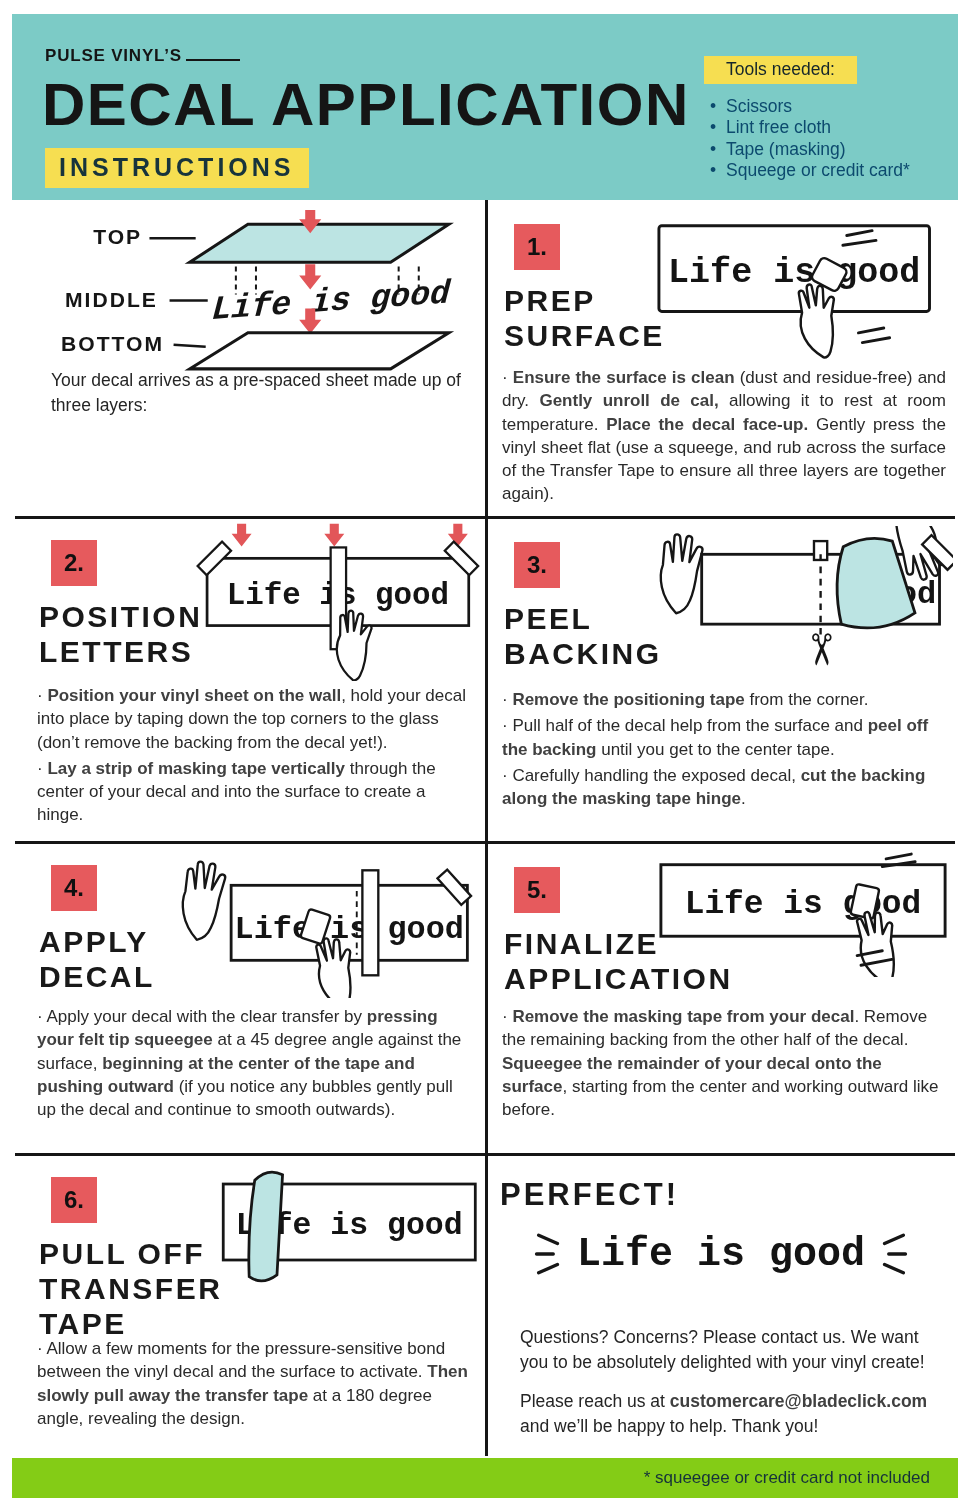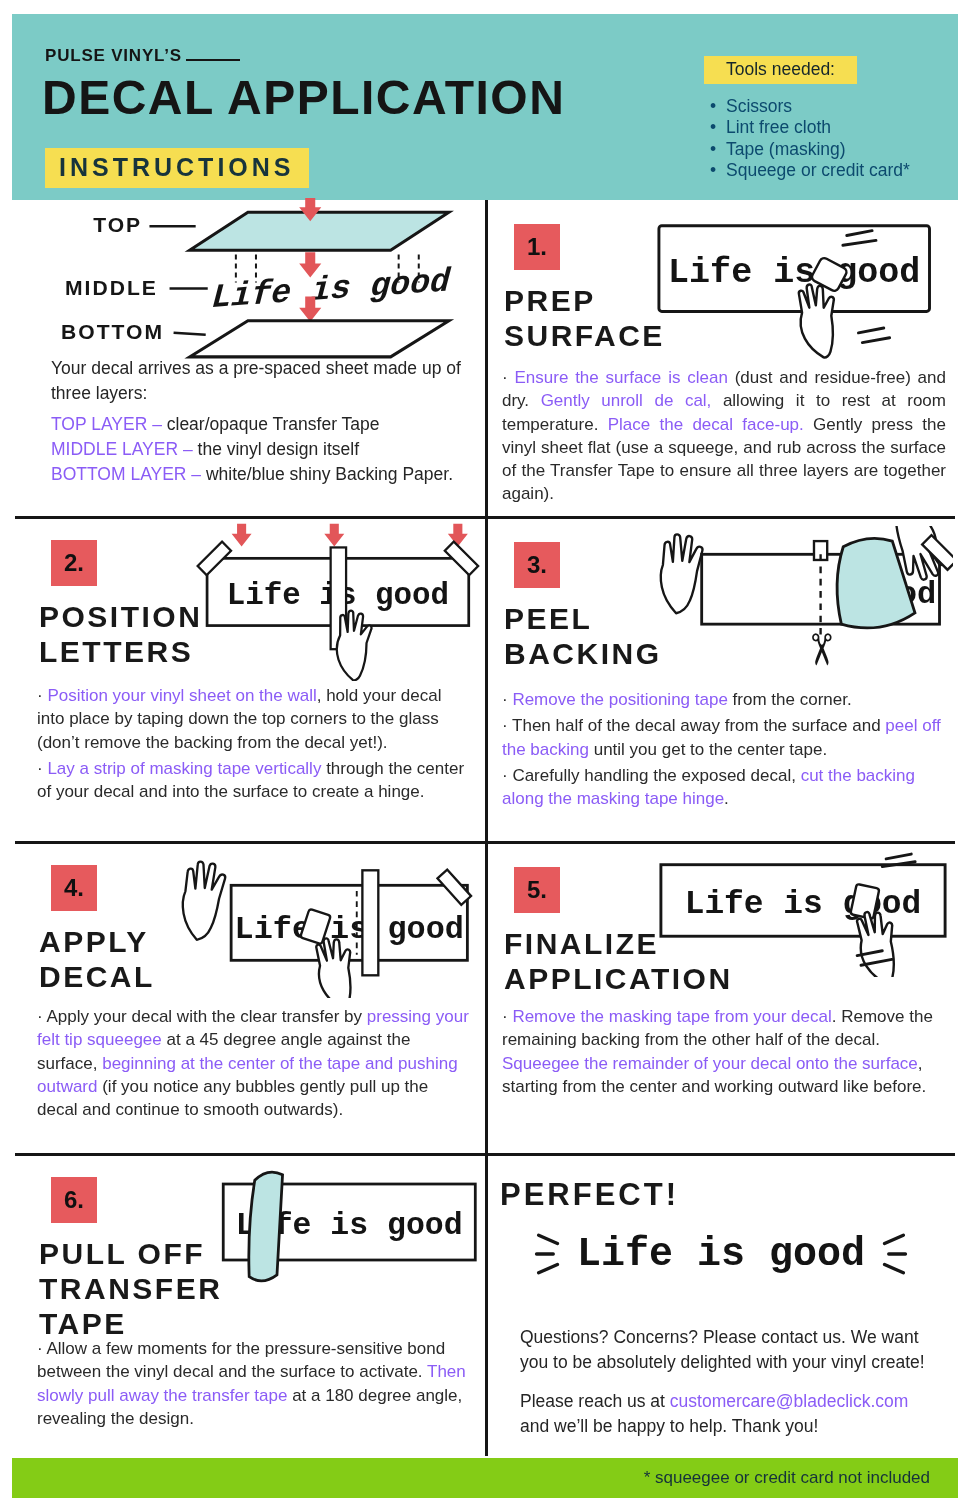--- a/index.html
+++ b/index.html
@@ -4,60 +4,60 @@
 <style>
   html,body{margin:0;padding:0;background:#fff;}
   .page{position:relative;width:970px;height:1500px;background:#fff;overflow:hidden;
         font-family:"Liberation Sans",sans-serif;color:#252525;}
 
   
   .header{position:absolute;left:12px;top:14px;width:946px;height:186px;background:#7CCBC6;}
   .brand{position:absolute;left:33px;top:32px;font-size:17px;font-weight:700;
          letter-spacing:.8px;color:#151515;}
   .brand-line{display:inline-block;width:54px;height:2.5px;background:#151515;margin-left:4px;}
-  .main-title{position:absolute;left:30px;top:56px;font-size:48px;font-weight:800;
+  .main-title{position:absolute;left:30px;top:56px;font-size:60px;font-weight:800;
               letter-spacing:1.5px;color:#151515;white-space:nowrap;}
   .subtitle{position:absolute;left:33px;top:134px;background:#F6DE51;color:#17343c;
             font-size:25px;font-weight:700;letter-spacing:4px;padding:5px 14px 6px;}
   .tools{position:absolute;left:692px;top:42px;width:250px;}
   .tools-title{display:inline-block;background:#F6DE51;color:#15262b;font-size:17.5px;
                padding:3px 22px 4px;}
   .tools ul{list-style:none;margin:12px 0 0 6px;padding:0;}
   .tools li{font-size:17.5px;line-height:1.22;color:#0c4a6e;padding-left:16px;position:relative;}
   .tools li::before{content:"•";position:absolute;left:0;top:0;}
 
   
   .vline{position:absolute;left:485px;top:200px;width:2.5px;height:1256px;background:#161616;}
   .hline{position:absolute;left:15px;width:940px;height:2.5px;background:#161616;}
   #hline-1{top:516px}#hline-2{top:841px}#hline-3{top:1153px}
   .footer{position:absolute;left:12px;top:1458px;width:946px;height:40px;background:#84cc16;}
   .footer-note{position:absolute;right:28px;top:0;line-height:40px;font-size:17px;color:#15323a;}
 
   
   .cell{position:absolute;width:470px;}
-  #cell-intro{left:15px;top:184px;height:316px}
+  #cell-intro{left:15px;top:196px;height:316px}
   #cell-s1{left:486px;top:200px;height:316px}
   #cell-s2{left:15px;top:518px;height:323px}
   #cell-s3{left:486px;top:518px;height:323px}
   #cell-s4{left:15px;top:843px;height:310px}
   #cell-s5{left:486px;top:843px;height:310px}
   #cell-s6{left:15px;top:1155px;height:301px}
   #cell-perfect{left:486px;top:1155px;height:301px}
 
   .badge{position:absolute;width:46px;height:46px;background:#E65A5D;color:#101010;
          font-size:24px;font-weight:700;display:flex;align-items:center;justify-content:center;}
   .cell-right .badge{left:28px;top:24px}
   .cell-left  .badge{left:36px;top:22px}
   .step-heading{position:absolute;font-size:30px;font-weight:800;letter-spacing:2.5px;
                 line-height:1.16;color:#191919;}
   .cell-right .step-heading{left:18px;top:84px}
   .cell-left  .step-heading{left:24px;top:82px}
   .body-text{position:absolute;font-size:17px;line-height:1.37;color:#2a2a2a;}
   .body-text p{margin:0 0 3px;}
-  .bseg{font-weight:400;color:#8b5cf6;}
+  .bseg{font-weight:700;color:#404040;}
   .cell-right .body-text{left:16px;right:10px;}
   .cell-left  .body-text{left:22px;right:14px;}
   #body-s1{top:166px;text-align:justify;}
   #body-s2{top:166px}#body-s3{top:170px}#body-s4{top:162px}#body-s5{top:162px}#body-s6{top:182px}
 
   
   #intro-diagram{position:absolute;left:42px;top:14px;}
   #intro-p1{position:absolute;left:36px;top:172px;width:412px;font-size:17.5px;line-height:1.4;}
   #intro-layers{position:absolute;left:36px;top:228px;width:420px;font-size:17.5px;line-height:1.42;}
   #intro-layers p{margin:0;}
@@ -141,25 +141,20 @@
       <g transform="translate(272,100) rotate(-4)">
           <text class="decal-text" font-style="italic" text-anchor="middle" font-size="33" transform="skewX(-8)">Life is good</text>
         </g>
       <use href="#sym-arrow" transform="translate(242,54)"></use>
       <use href="#sym-arrow" transform="translate(242,98)"></use>
       <polygon points="190,122 390,122 332,158 132,158" fill="#fff" stroke="#161616" stroke-width="3"></polygon>
       <text class="diag-label" x="4" y="140">BOTTOM</text>
       <path d="M116,134 L148,136" stroke="#161616" stroke-width="2.5"></path>
     </svg>
     <div id="intro-p1">Your decal arrives as a pre-spaced sheet made up of three layers:</div>
-    <div id="intro-layers">
-      <p><span class="bseg">TOP LAYER – </span><span>clear/opaque Transfer Tape</span></p>
-      <p><span class="bseg">MIDDLE LAYER – </span><span>the vinyl design itself</span></p>
-      <p><span class="bseg">BOTTOM LAYER – </span><span>white/blue shiny Backing Paper.</span></p>
-    </div>
   </div>
 
   <div class="cell cell-right" id="cell-s1">
     <div class="badge">1.</div>
     <div class="step-heading">PREP<br>SURFACE</div>
     <svg class="illo" id="illo-s1" width="292" height="146" viewBox="0 0 300 150">
       <rect x="3" y="8" width="278" height="88" rx="3" fill="#fff" stroke="#161616" stroke-width="3"></rect>
       <text class="decal-text" x="142" y="66" text-anchor="middle" font-size="36">Life is good</text>
       <path d="M196,18 L222,13 M192,28 L226,23" stroke="#161616" stroke-width="3" stroke-linecap="round" fill="none"></path>
       <g transform="translate(178,58) rotate(28)">
@@ -208,21 +203,21 @@
       <path d="M190,30 L190,118" stroke="#161616" stroke-width="2.5" stroke-dasharray="7 6" fill="none"></path>
       <path d="M214,22 Q240,8 266,16 L290,92 Q254,116 212,104 Q202,60 214,22 Z" fill="#BCE4E3" stroke="#161616" stroke-width="3"></path>
       <use href="#sym-hand-open" transform="translate(258,-24) rotate(142 32 43)"></use>
       <g transform="translate(316,28) rotate(45)">
           <use href="#sym-tape"></use>
         </g>
       <text x="190" y="146" text-anchor="middle" font-size="46" fill="#161616" transform="rotate(90 190 131)">✂</text>
     </svg>
     <div class="body-text" id="body-s3">
       <p><span>· </span><span class="bseg">Remove the positioning tape</span><span> from the corner.</span></p>
-      <p><span>· Then half of the decal away from the surface and </span><span class="bseg">peel off the backing</span><span> until you get to the center tape.</span></p>
+      <p><span>· Pull half of the decal help from the surface and </span><span class="bseg">peel off the backing</span><span> until you get to the center tape.</span></p>
       <p><span>· Carefully handling the exposed decal, </span><span class="bseg">cut the backing along the masking tape hinge</span><span>.</span></p>
     </div>
   </div>
 
   <div class="cell cell-left" id="cell-s4">
     <div class="badge">4.</div>
     <div class="step-heading">APPLY<br>DECAL</div>
     <svg class="illo" id="illo-s4" width="300" height="141" viewBox="0 0 320 150">
       <use href="#sym-hand-open" transform="translate(2,2) rotate(-10 32 43)"></use>
       <rect x="62" y="30" width="252" height="80" fill="#fff" stroke="#161616" stroke-width="3"></rect>

